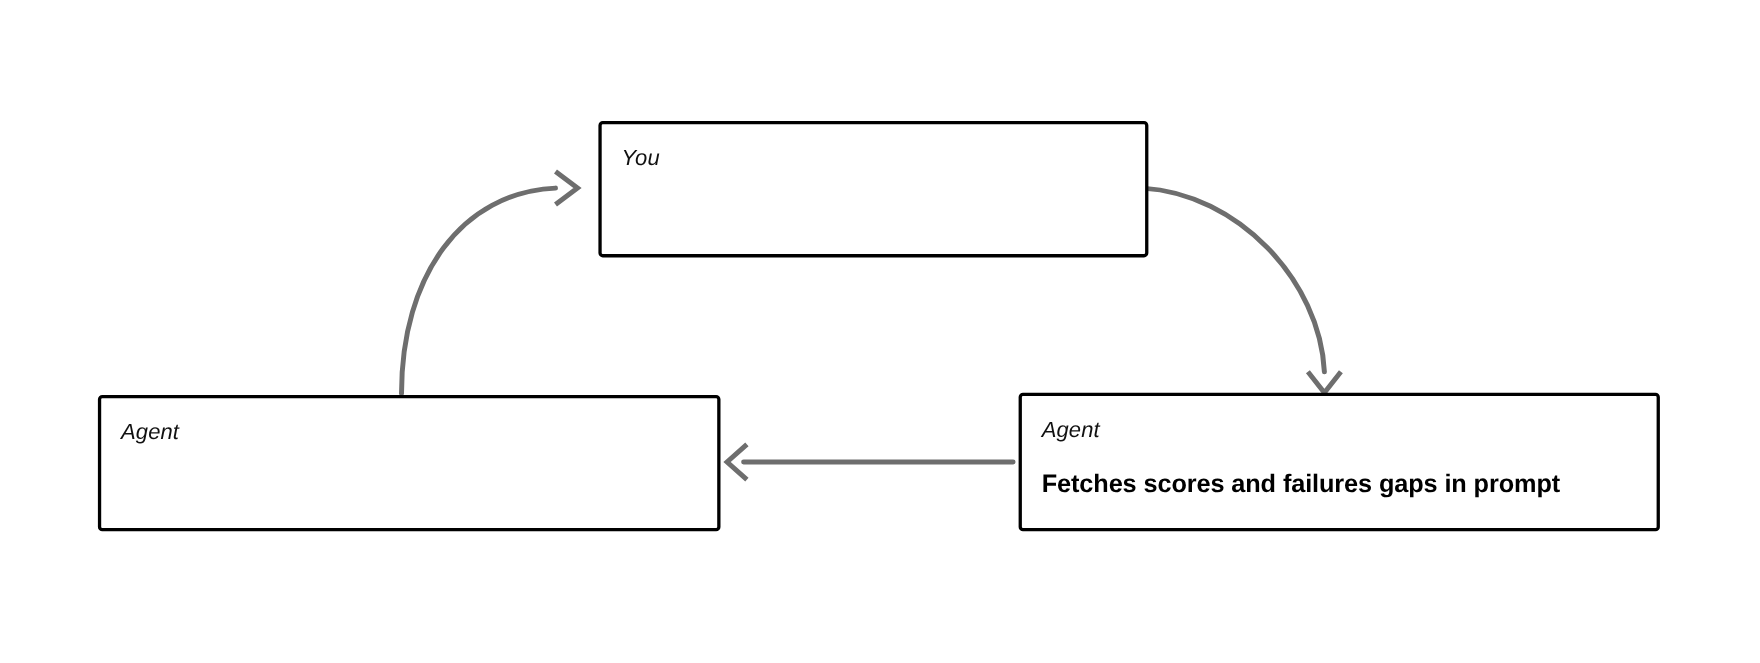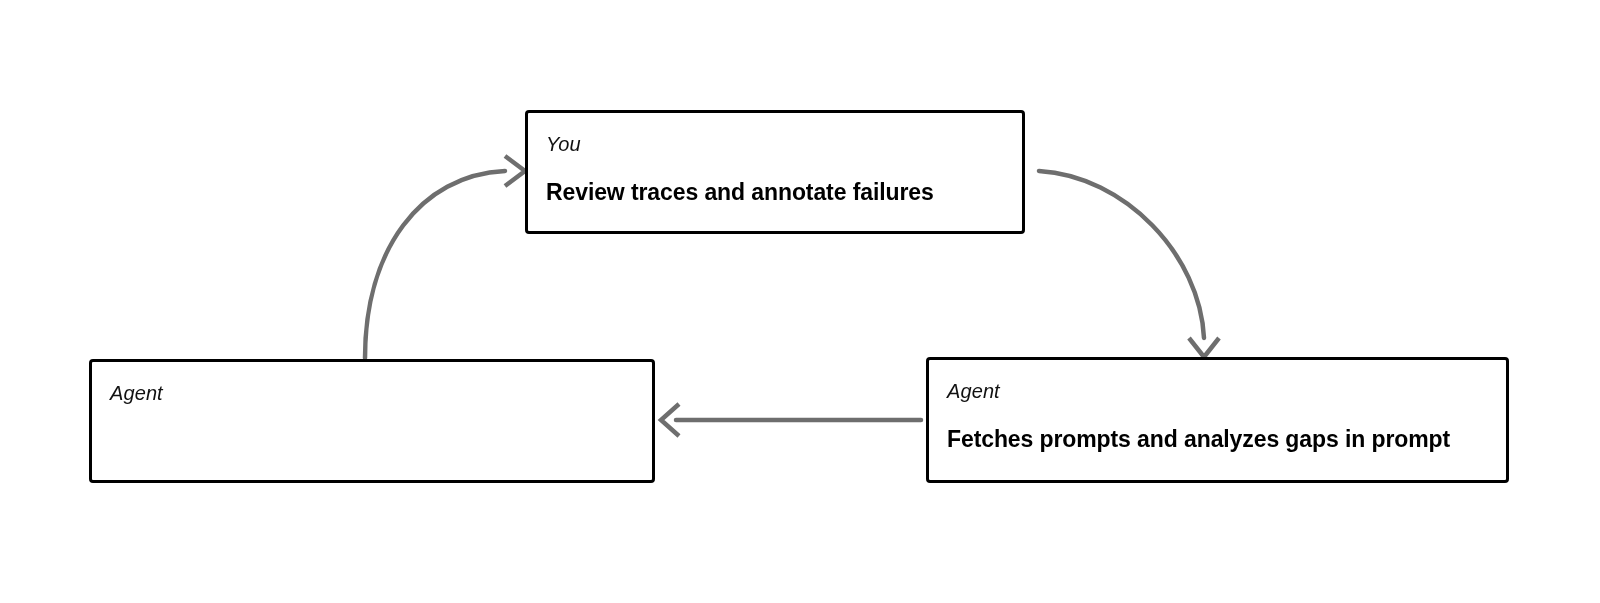--- a/index.html
+++ b/index.html
@@ -48,21 +48,21 @@
   .node-title {
     margin-top: 24px;
     font-size: 23px;
     font-weight: 700;
     color: #000000;
     line-height: 1.15;
     letter-spacing: -0.1px;
     white-space: nowrap;
   }
   #node-you {
-    left: 525px;
+    left: 544px;
     top: 110px;
     width: 500px;
     height: 124px;
   }
   #node-update {
     left: 89px;
     top: 359px;
     width: 566px;
     height: 124px;
   }
@@ -91,25 +91,24 @@
     </g>
 
     <g>
       <path d="M 921 420 L 676 420" fill="none" stroke="#6e6e6e" stroke-width="4.5" stroke-linecap="round"></path>
       <path d="M 679 404 L 661 420 L 679 436" fill="none" stroke="#6e6e6e" stroke-width="4.5" stroke-linecap="butt" stroke-linejoin="miter"></path>
     </g>
   </svg>
 
   <div class="node" id="node-you">
     <div class="node-role">You</div>
-    <div class="node-title">Review traces and annotate failures</div>
   </div>
 
   <div class="node" id="node-update">
     <div class="node-role">Agent</div>
   </div>
 
   <div class="node" id="node-fetch">
     <div class="node-role">Agent</div>
-    <div class="node-title">Fetches prompts and analyzes gaps in prompt</div>
+    <div class="node-title">Fetches scores and failures gaps in prompt</div>
   </div>
 
 </div>
 
 </body></html>

